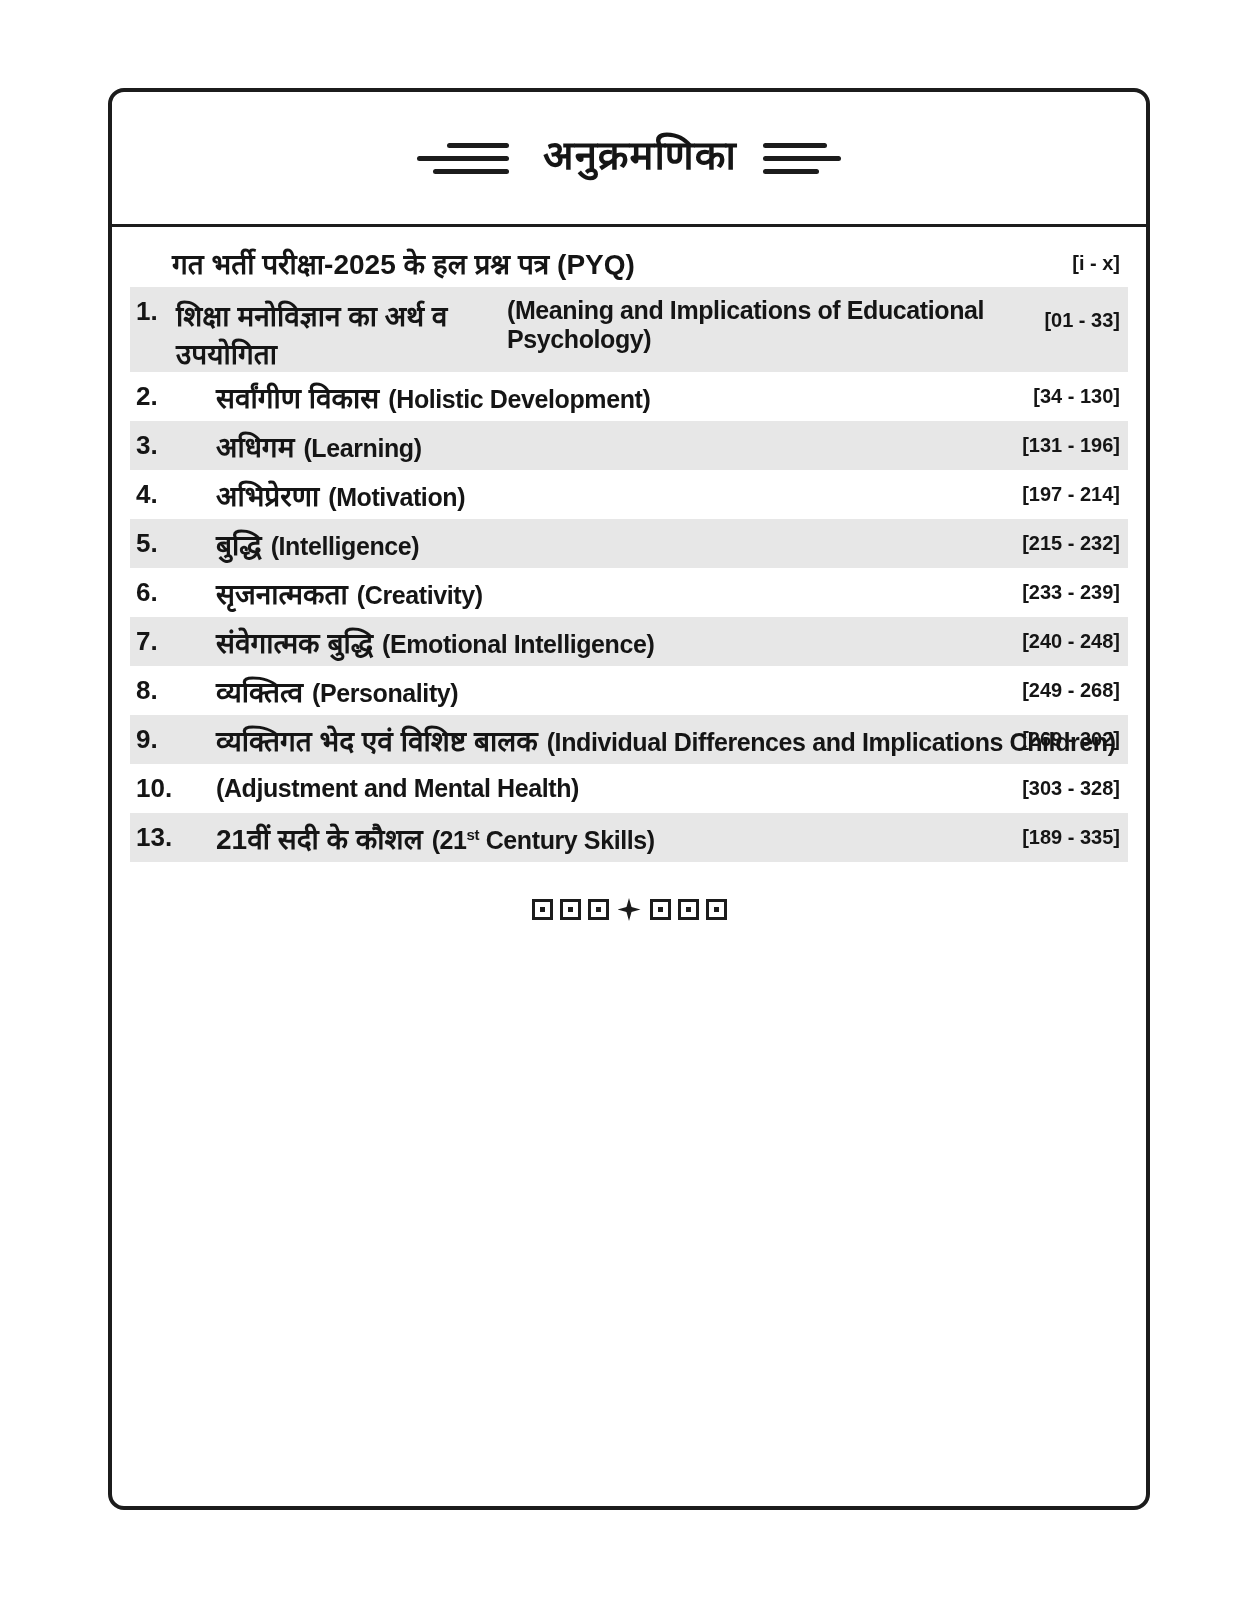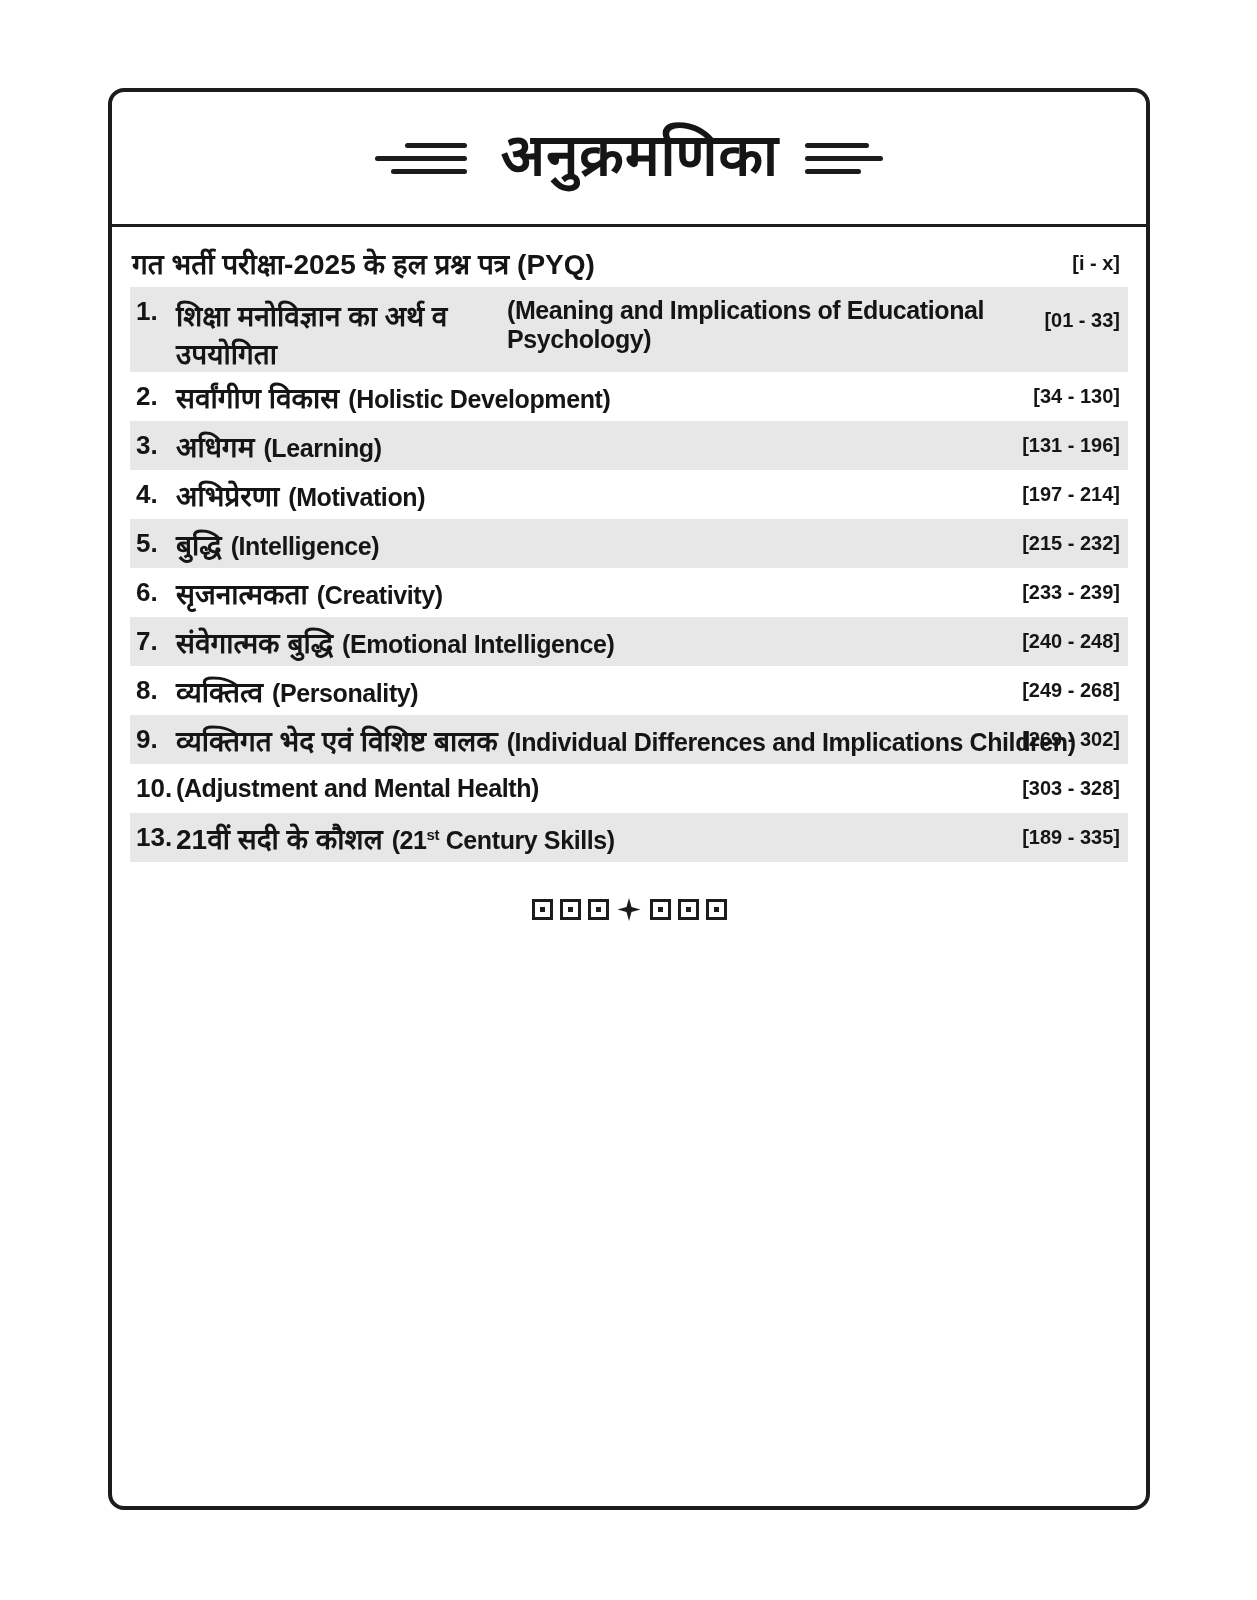--- a/index.html
+++ b/index.html
@@ -12,42 +12,42 @@
     position:absolute; left:108px; top:88px; width:1042px; height:1422px;
     box-sizing:border-box; border:4px solid #1c1c1c; border-radius:16px;
     background:#fff;
   }
   
   .header {
     height:132px; border-bottom:3px solid #1c1c1c;
     display:flex; align-items:center; justify-content:center; gap:26px;
   }
   .page-title {
-    font-size:58px; font-weight:bold; letter-spacing:1px; line-height:1;
+    font-size:40px; font-weight:bold; letter-spacing:1px; line-height:1;
     padding-bottom:6px;
     margin-left:8px;
   }
   .speedlines { display:flex; flex-direction:column; gap:8px; }
   .speedlines.left  { align-items:flex-end; }
   .speedlines.right { align-items:flex-start; }
   .bar { height:5px; background:#1c1c1c; border-radius:4px; }
   .speedlines.left  .b1 { width:62px; } .speedlines.left  .b2 { width:92px; }
   .speedlines.left  .b3 { width:76px; }
   .speedlines.right .b1 { width:64px; } .speedlines.right .b2 { width:78px; }
   .speedlines.right .b3 { width:56px; }
   
   .content { padding:12px 18px 0 18px; }
   .row {
     display:flex; align-items:center; min-height:49px;
     padding:0 8px 0 6px; font-weight:bold; box-sizing:border-box;
   }
   .row.shaded { background:#e7e7e7; }
   .row.header-row { min-height:48px; padding-left:2px; }
   .num { flex:none; width:40px; font-size:26px; }
-  .titles { flex:1; display:flex; align-items:baseline; gap:9px; min-width:0; white-space:nowrap; }
+  .titles { flex:1; display:flex; align-items:baseline; gap:9px; min-width:0; white-space:nowrap;margin-left:40px; }
   .hi { font-size:28px; }
   .en { font-size:25px; letter-spacing:-0.4px; }
   .en sup { font-size:60%; vertical-align:super; line-height:0; }
   .pages { flex:none; font-size:20px; margin-left:4px; }
   .row.first { min-height:78px; align-items:flex-start; padding-top:9px; }
   .row.first .stack { flex:1; display:flex; flex-direction:row; gap:8px; min-width:0; }
   .row.first .pages { padding-top:1px;margin-top:12px; }
   
   .ornament {
     margin-top:36px; display:flex; justify-content:center; align-items:center; gap:7px;

